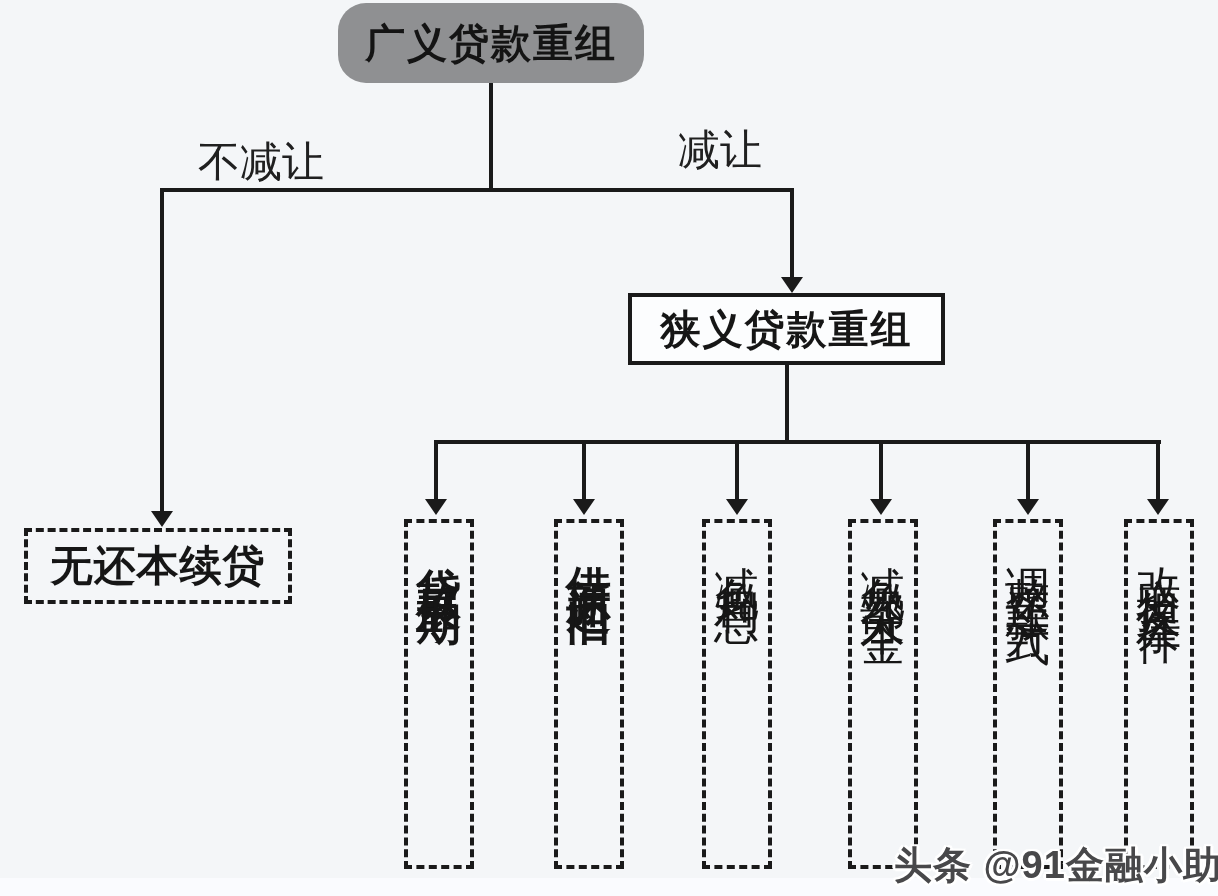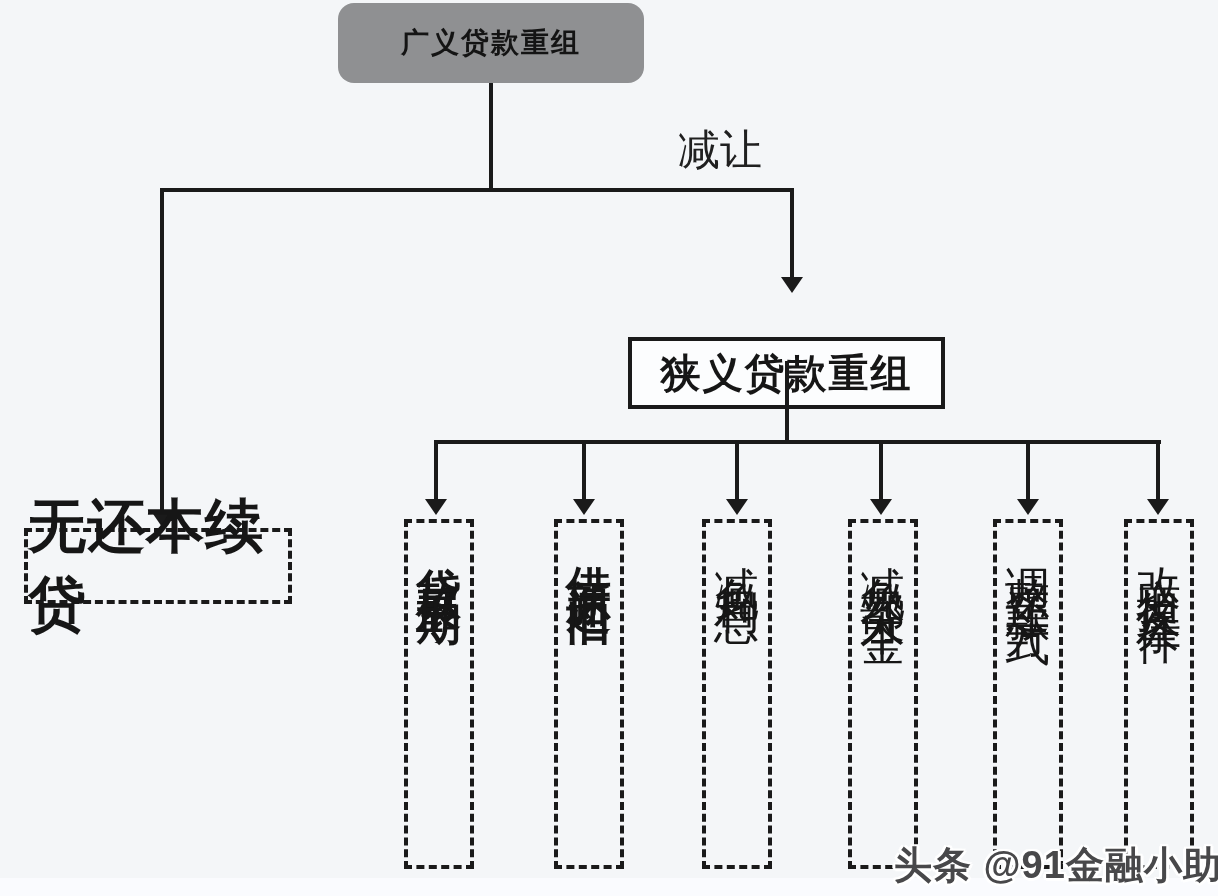--- a/index.html
+++ b/index.html
@@ -24,37 +24,37 @@
     color:var(--text);
   }
   .bottom-strip{
     position:absolute;left:0;top:878px;width:1218px;height:18px;
     background:#fafbfe;
   }
   
   .root-box{
     position:absolute;left:338px;top:3px;width:306px;height:80px;
     background:var(--root-fill);
-    border-radius:16px;
+    border-radius:28px;
     display:flex;align-items:center;justify-content:center;
-    font-size:28px;font-weight:bold;letter-spacing:2px;color:#141414;
+    font-size:40px;font-weight:bold;letter-spacing:2px;color:#141414;
   }
   .narrow-box{
     position:absolute;left:628px;top:293px;width:309px;height:64px;
     background:var(--box-bg);
     border:4px solid var(--line);
     display:flex;align-items:center;justify-content:center;
-    font-size:40px;font-weight:bold;letter-spacing:2px;margin-top:44px;
+    font-size:40px;font-weight:bold;letter-spacing:2px;
   }
   .no-concession-box{
     position:absolute;left:24px;top:528px;width:260px;height:68px;
     border:4px dashed var(--line);
     background:transparent;
     display:flex;align-items:center;justify-content:center;
-    font-size:58px;font-weight:bold;letter-spacing:1px;
+    font-size:42px;font-weight:bold;letter-spacing:1px;
   }
   
   .branch-label{
     position:absolute;
     font-size:42px;
     color:#202020;
   }
   .branch-label.left{left:198px;top:134px;}
   .branch-label.right{left:678px;top:122px;text-align:center;}
   
@@ -102,20 +102,21 @@
 <div class="canvas">
 
   <div class="bottom-strip"></div>
 
   <div class="root-box">广义贷款重组</div>
 
   <div class="line" style="left:489px;top:83px;width:4px;height:107px;"></div>
 
   <div class="line" style="left:160px;top:188px;width:634px;height:4px;"></div>
 
+  <div class="branch-label left">不减让</div>
   <div class="branch-label right">减让</div>
 
   <div class="line" style="left:160px;top:188px;width:4px;height:324px;"></div>
   <div class="arrowhead" style="left:151px;top:511px;"></div>
 
   <div class="line" style="left:790px;top:188px;width:4px;height:90px;"></div>
   <div class="arrowhead" style="left:781px;top:277px;"></div>
 
   <div class="no-concession-box">无还本续贷</div>
 

